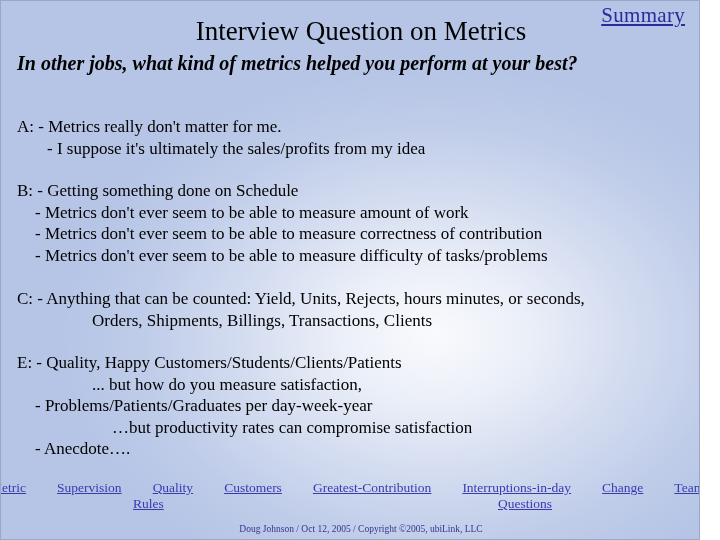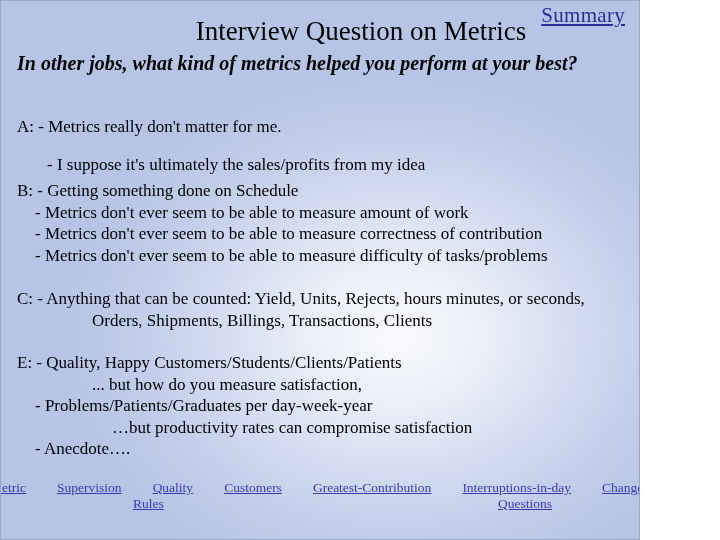--- a/index.html
+++ b/index.html
@@ -8,21 +8,21 @@
   }
   body {
     width: 720px;
     height: 540px;
     overflow: hidden;
     font-family: "Liberation Serif", "DejaVu Serif", serif;
   }
 
   #slide {
     position: relative;
-    width: 640px;
+    width: 700px;
     height: 540px;
     box-sizing: border-box;
     border: 1px solid #9aa8c8;
     background-color: #b6c5e6;
     background-image:
       radial-gradient(ellipse 62% 58% at 62% 62%,
         rgba(255,255,255,0.92) 0%,
         rgba(255,255,255,0.72) 22%,
         rgba(255,255,255,0.40) 45%,
         rgba(255,255,255,0.12) 68%,
@@ -77,21 +77,21 @@
   .block .line {
     white-space: nowrap;
   }
   #block-a { top: 99px; }
   #block-b { top: 163px; }
   #block-c { top: 271px; }
   #block-e { top: 335px; }
 
   .ind-0 { padding-left: 0; margin-top: 16px; }
   .ind-1 { padding-left: 18px; }
-  .ind-2 { padding-left: 30px; margin-top: 16px; }
+  .ind-2 { padding-left: 30px; }
   .ind-3 { padding-left: 75px; }
   .ind-4 { padding-left: 95px; }
 
   
   #footer-links {
     position: absolute;
     left: 0;
     top: 478px;
     width: 720px;
   }
@@ -186,14 +186,15 @@
     </div>
 
 
     <div id="row-rules-questions">
       <a class="flink" id="link-rules">Rules</a>
       <a class="flink" id="link-questions">Questions</a>
     </div>
 
   </div>
 
+  <div id="copyright">Doug Johnson / Oct 12, 2005  / Copyright ©2005, ubiLink, LLC</div>
 
 </div>
 
 </body></html>

